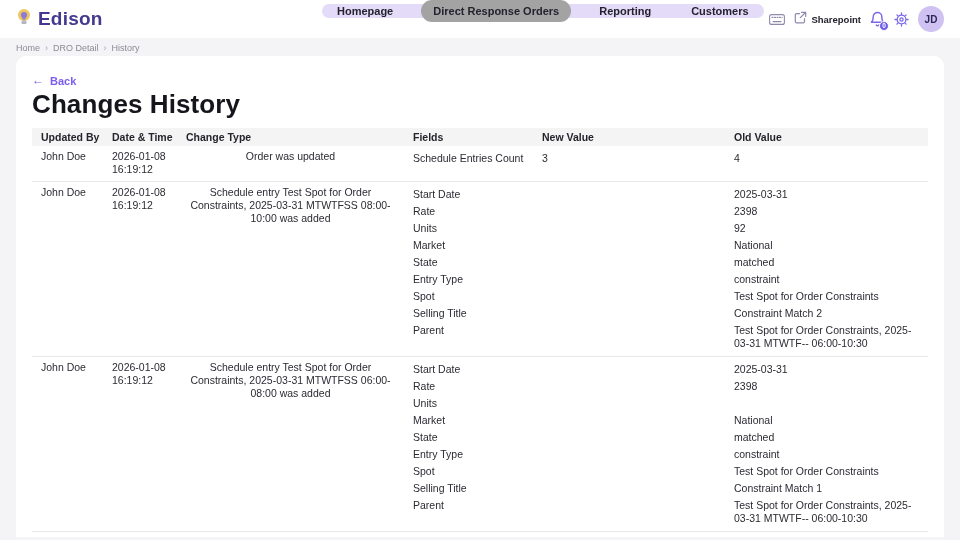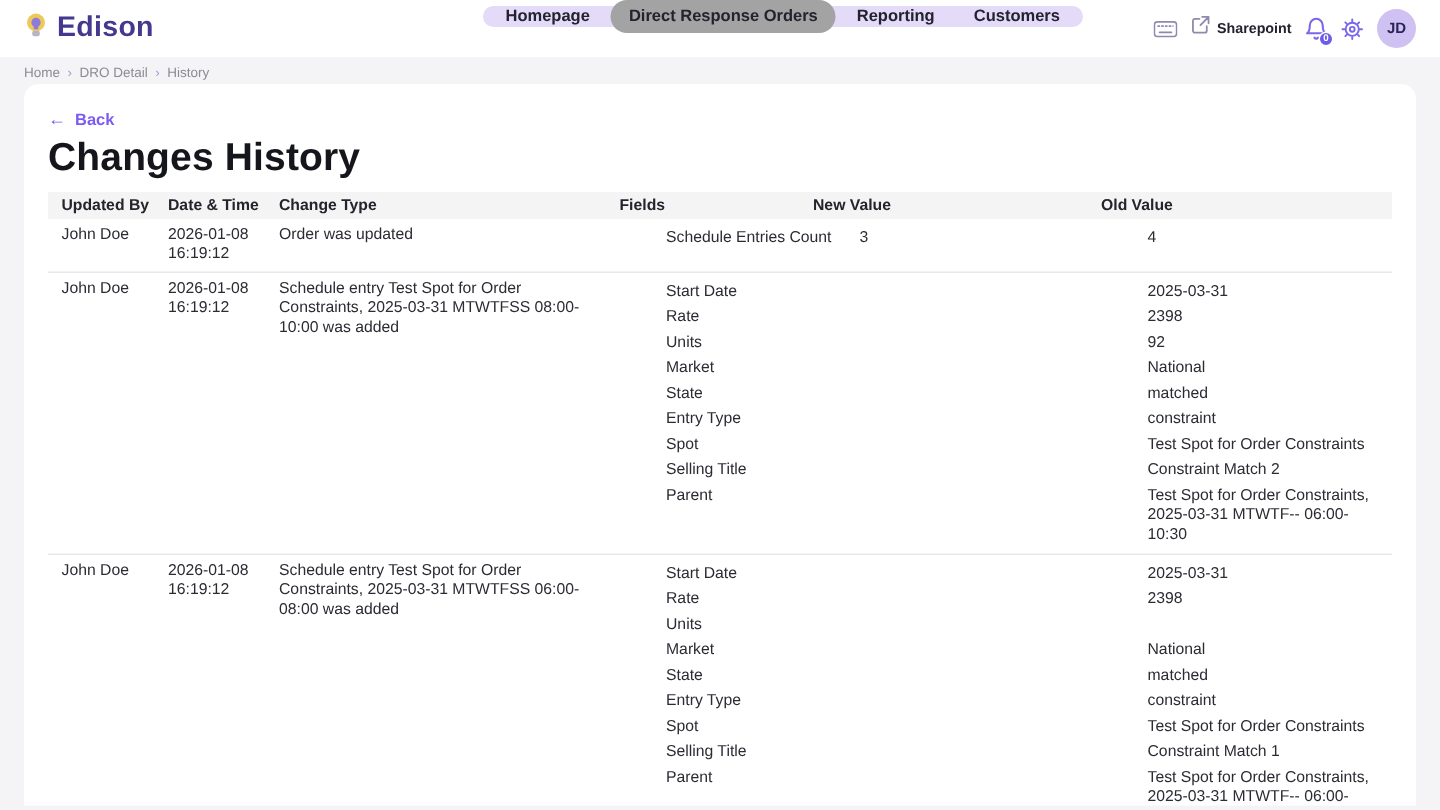--- a/index.html
+++ b/index.html
@@ -25,21 +25,21 @@
   
   .navbar{
     position:relative;height:38px;background:#ffffff;
     display:flex;align-items:center;padding:0 16px;
   }
   .logo{display:flex;align-items:center;gap:6px;cursor:pointer;}
   .logo-text{font-size:19px;font-weight:800;color:var(--logo_text);letter-spacing:.2px;}
   .main-nav{
     position:absolute;left:322px;top:4px;height:14px;
     background:var(--nav_pill_bg);border-radius:16px;
-    display:flex;align-items:center;padding:3px;gap:2px;
+    display:flex;align-items:center;padding:3px;gap:16px;
   }
   .nav-item{
     font-size:11px;font-weight:600;color:#23222e;
     padding:5px 12px;border-radius:13px;white-space:nowrap;cursor:pointer;
   }
   .nav-item.active{background:#a3a3a3;}
   .nav-right{margin-left:auto;display:flex;align-items:center;gap:9px;}
   .icon-btn{display:flex;align-items:center;cursor:pointer;}
   .sharepoint{display:flex;align-items:center;gap:4px;cursor:pointer;}
   .sharepoint-label{font-size:9.5px;font-weight:700;color:#23222e;}
@@ -82,22 +82,22 @@
     font-size:10.5px;font-weight:700;color:#24242c;
   }
   .thead .th:first-child{padding-left:9px;}
   .trow{
     display:grid;grid-template-columns:80px 74px 227px 1fr;
     border-bottom:1px solid var(--row_border);
     padding:4px 0 6px;font-size:10.5px;color:var(--table_text);
   }
   .cell-updated{padding-left:9px;line-height:13px;}
   .cell-datetime{line-height:12.5px;}
-  .cell-change-type{line-height:13px;padding-right:18px;}
-  .cell-changes{display:block;margin-left:31px;}
+  .cell-change-type{line-height:13px;padding-right:18px;text-align:center;}
+  .cell-changes{display:block;}
   .change-line{
     display:grid;grid-template-columns:129px 192px 1fr;
     min-height:17px;align-items:start;
   }
   .change-line span{display:block;line-height:13px;padding-top:2px;}
   .change-new{padding-right:6px;}
 </style>
 </head>
 <body>
 

